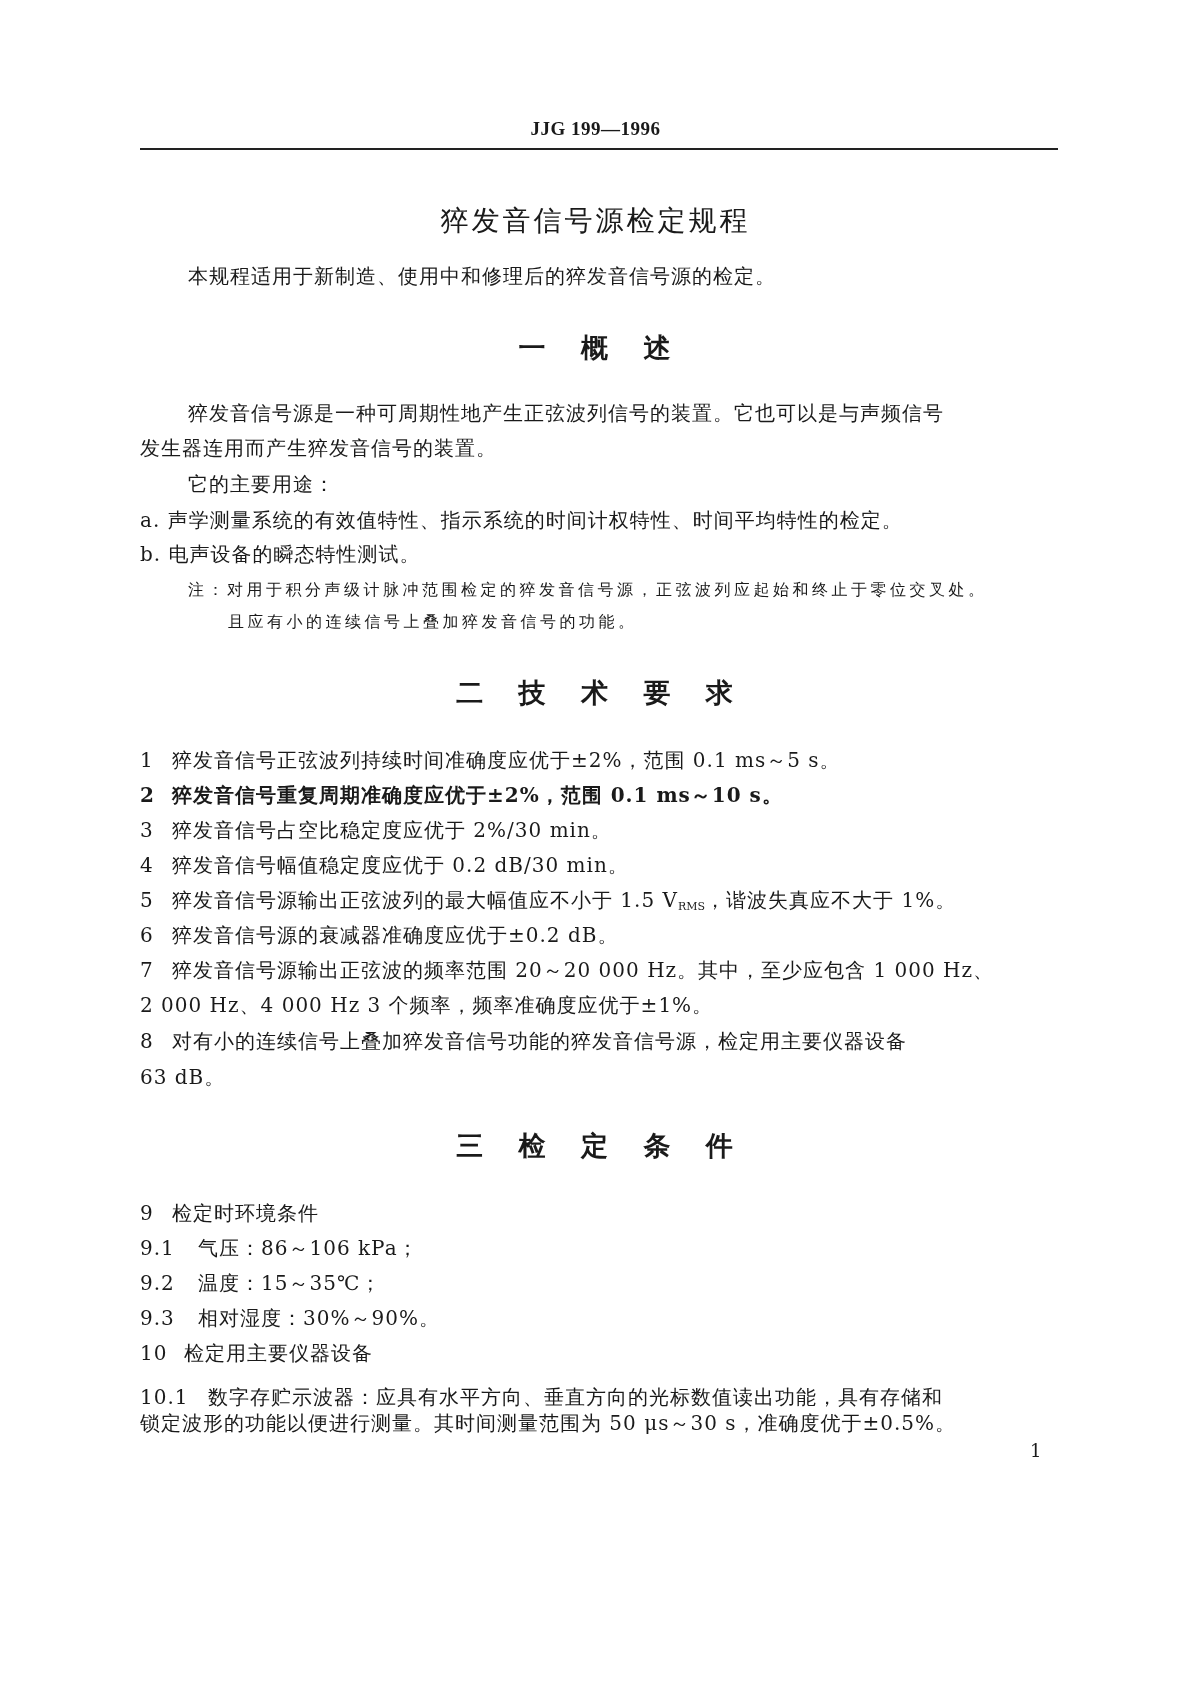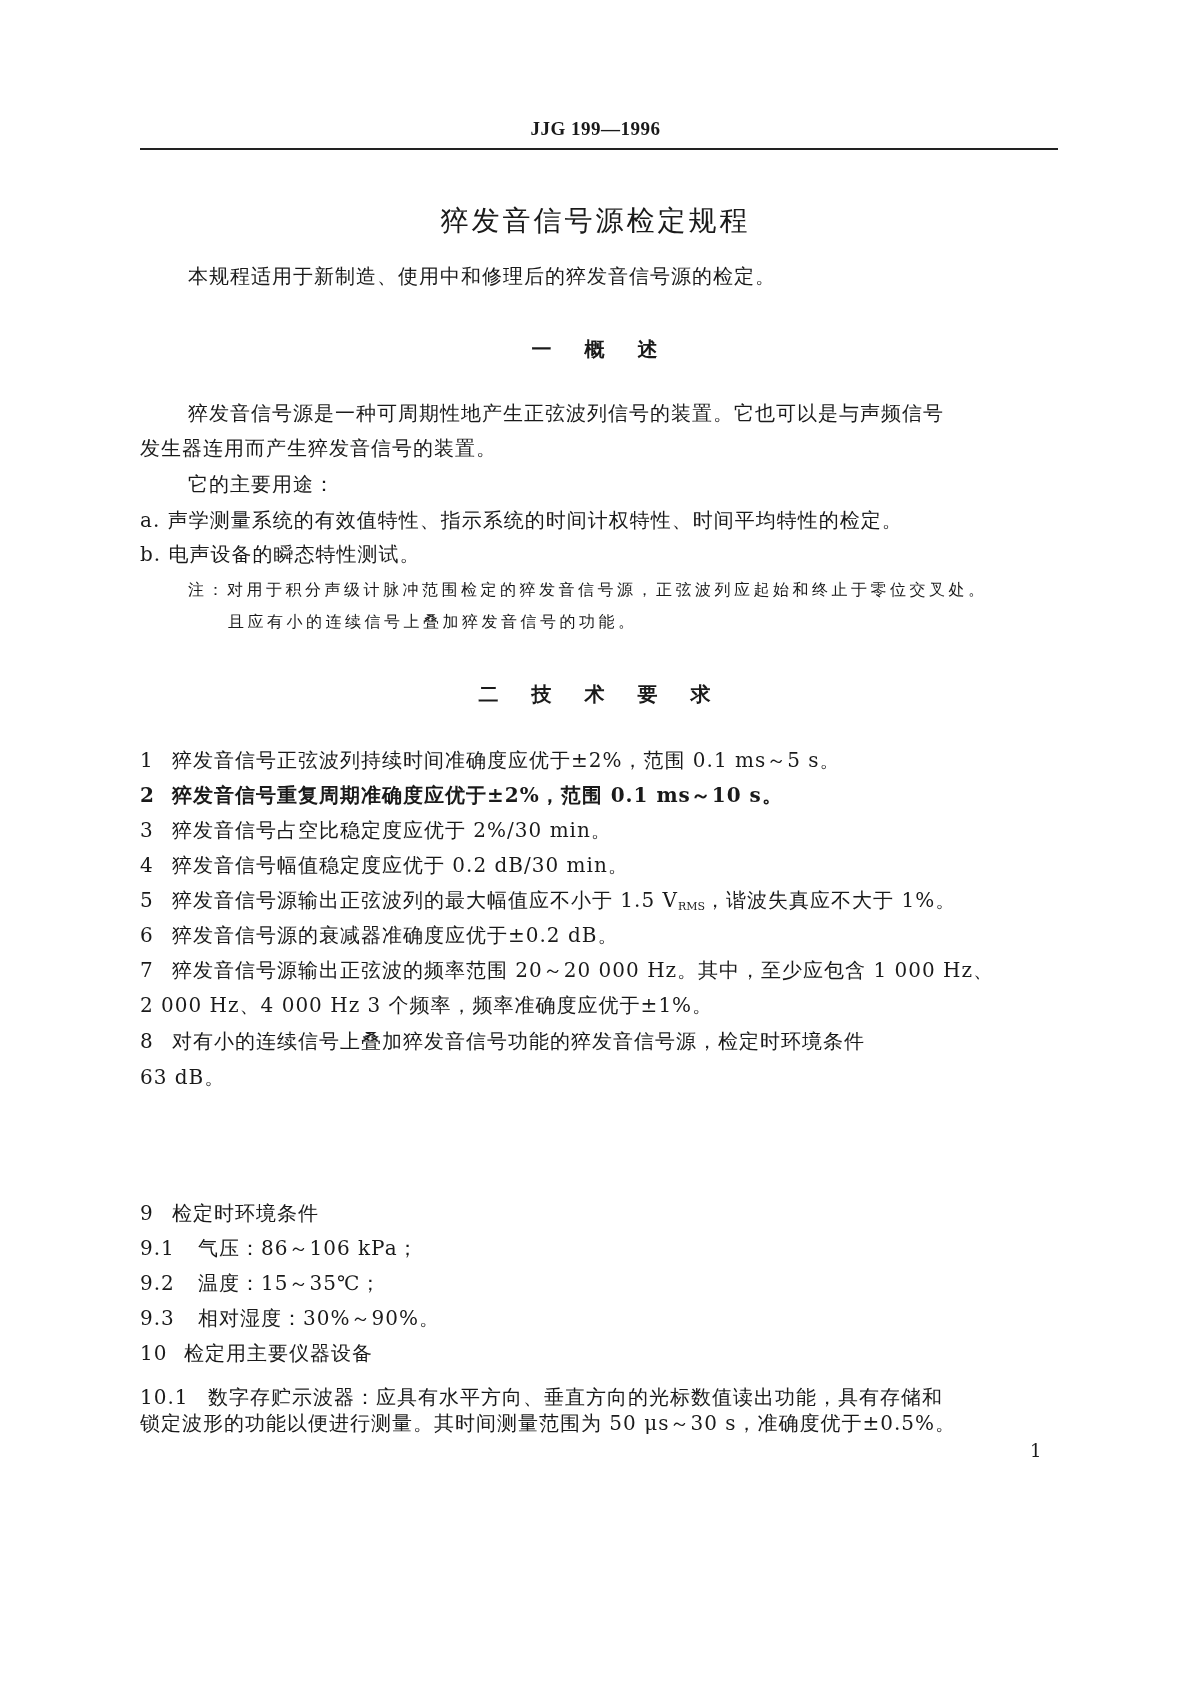--- a/index.html
+++ b/index.html
@@ -61,25 +61,24 @@
       white-space: nowrap;
       font-size: 16px;
       letter-spacing: 3.5px;
       line-height: 24px;
     }
     .section-heading {
       position: absolute;
       left: 0; width: 100%;
       text-align: center;
       font-family: "DejaVu Sans", "Liberation Sans", sans-serif;
-      font-size: 20px;
+      font-size: 27px;
       font-weight: bold;
       word-spacing: 22px;
       letter-spacing: 2px;
-      margin-top: 6px;
     }
     .num {
       display: inline-block;
       min-width: 32px;
     }
     .num-wide { min-width: 58px; }
     .sub { font-size: 11px; vertical-align: -3px; letter-spacing: 0; }
     .page-number {
       position: absolute;
       top: 1548px;
@@ -135,24 +134,25 @@
     <span class="num">5</span><span>猝发音信号源输出正弦波列的最大幅值应不小于 1.5 V</span><span class="sub">RMS</span><span>，谐波失真应不大于 1%。</span>
   </div>
   <div class="line" style="top:921px;">
     <span class="num">6</span><span>猝发音信号源的衰减器准确度应优于±0.2 dB。</span>
   </div>
   <div class="line" style="top:956px;">
     <span class="num">7</span><span>猝发音信号源输出正弦波的频率范围 20～20 000 Hz。其中，至少应包含 1 000 Hz、</span>
   </div>
   <div class="line" style="top:991px;">2 000 Hz、4 000 Hz 3 个频率，频率准确度应优于±1%。</div>
   <div class="line" style="top:1027px;">
-    <span class="num">8</span><span>对有小的连续信号上叠加猝发音信号功能的猝发音信号源，检定时环境条件</span>
+    <span class="num">8</span><span>对有小的连续信号上叠加猝发音信号功能的猝发音信号源，检定用主要仪器设备</span>
   </div>
   <div class="line" style="top:1063px;">63 dB。</div>
 
+  <div class="section-heading" style="top:1128px;">三 检 定 条 件</div>
 
   <div class="line" style="top:1199px;">
     <span class="num">9</span><span>检定时环境条件</span>
   </div>
   <div class="line" style="top:1234px;">
     <span class="num num-wide">9.1</span><span>气压：86～106 kPa；</span>
   </div>
   <div class="line" style="top:1269px;">
     <span class="num num-wide">9.2</span><span>温度：15～35℃；</span>
   </div>

